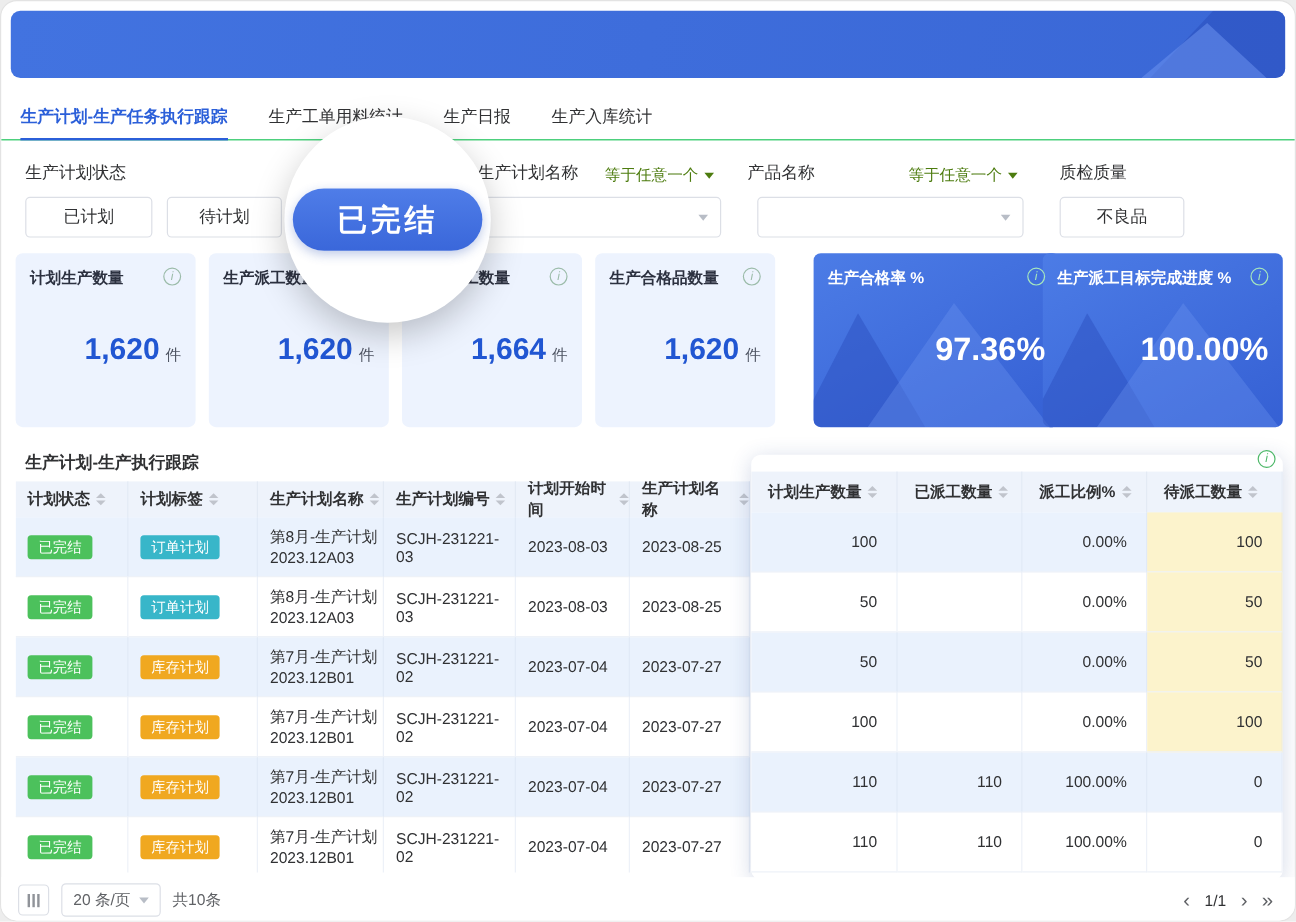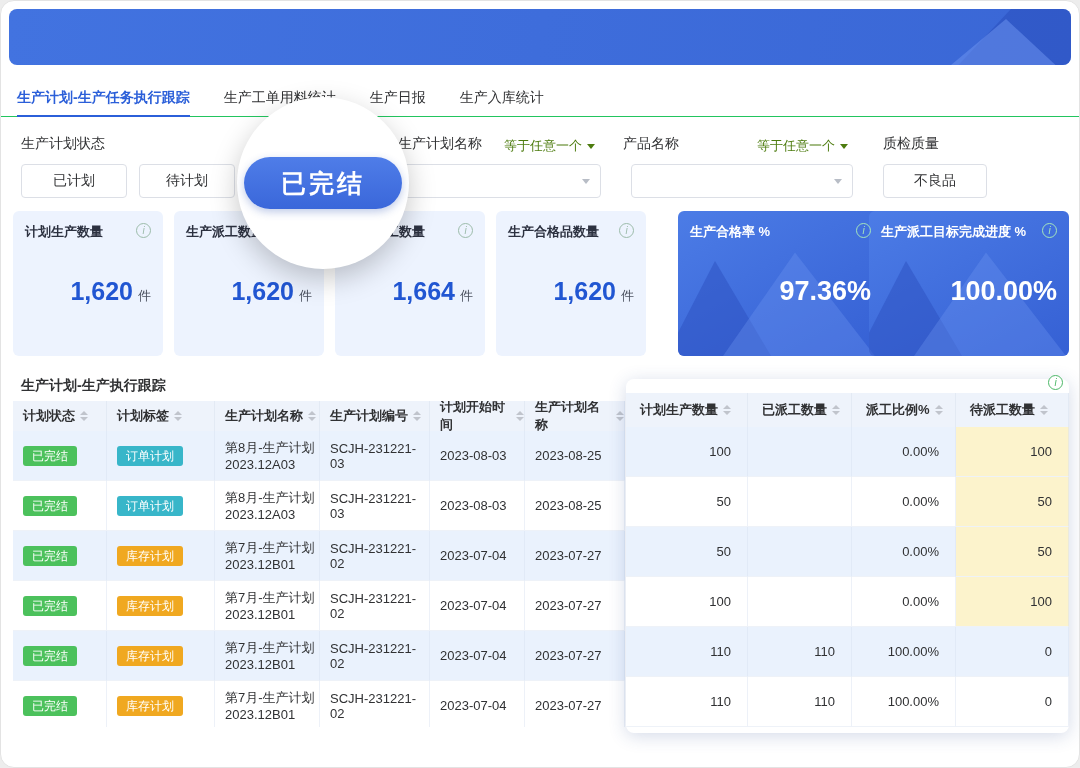--- a/index.html
+++ b/index.html
@@ -408,19 +408,37 @@
         </div>
         <div class="trow even">
           <div class="td ptd pw0">110</div>
           <div class="td ptd pw1">110</div>
           <div class="td ptd pw2">100.00%</div>
           <div class="td ptd pw3">0</div>
         </div>
       </div>
   </div>
 
+  <div class="pagebar">
+    <span class="pg-colbtn">
+        <i></i>
+        <i></i>
+        <i></i>
+      </span>
+    <div class="pg-size">
+        <span>20 条/页</span>
+        <span class="caret-down gray"></span>
+      </div>
+    <span class="pg-total">共10条</span>
+    <div class="pg-right">
+      <span class="pg-nav">‹</span>
+      <span class="pg-cur">1/1</span>
+      <span class="pg-nav">›</span>
+      <span class="pg-nav">»</span>
+    </div>
+  </div>
 
 
   <div class="magnifier">
     <div class="mag-btn">已完结</div>
   </div>
 
 </div>
 
 </body></html>

